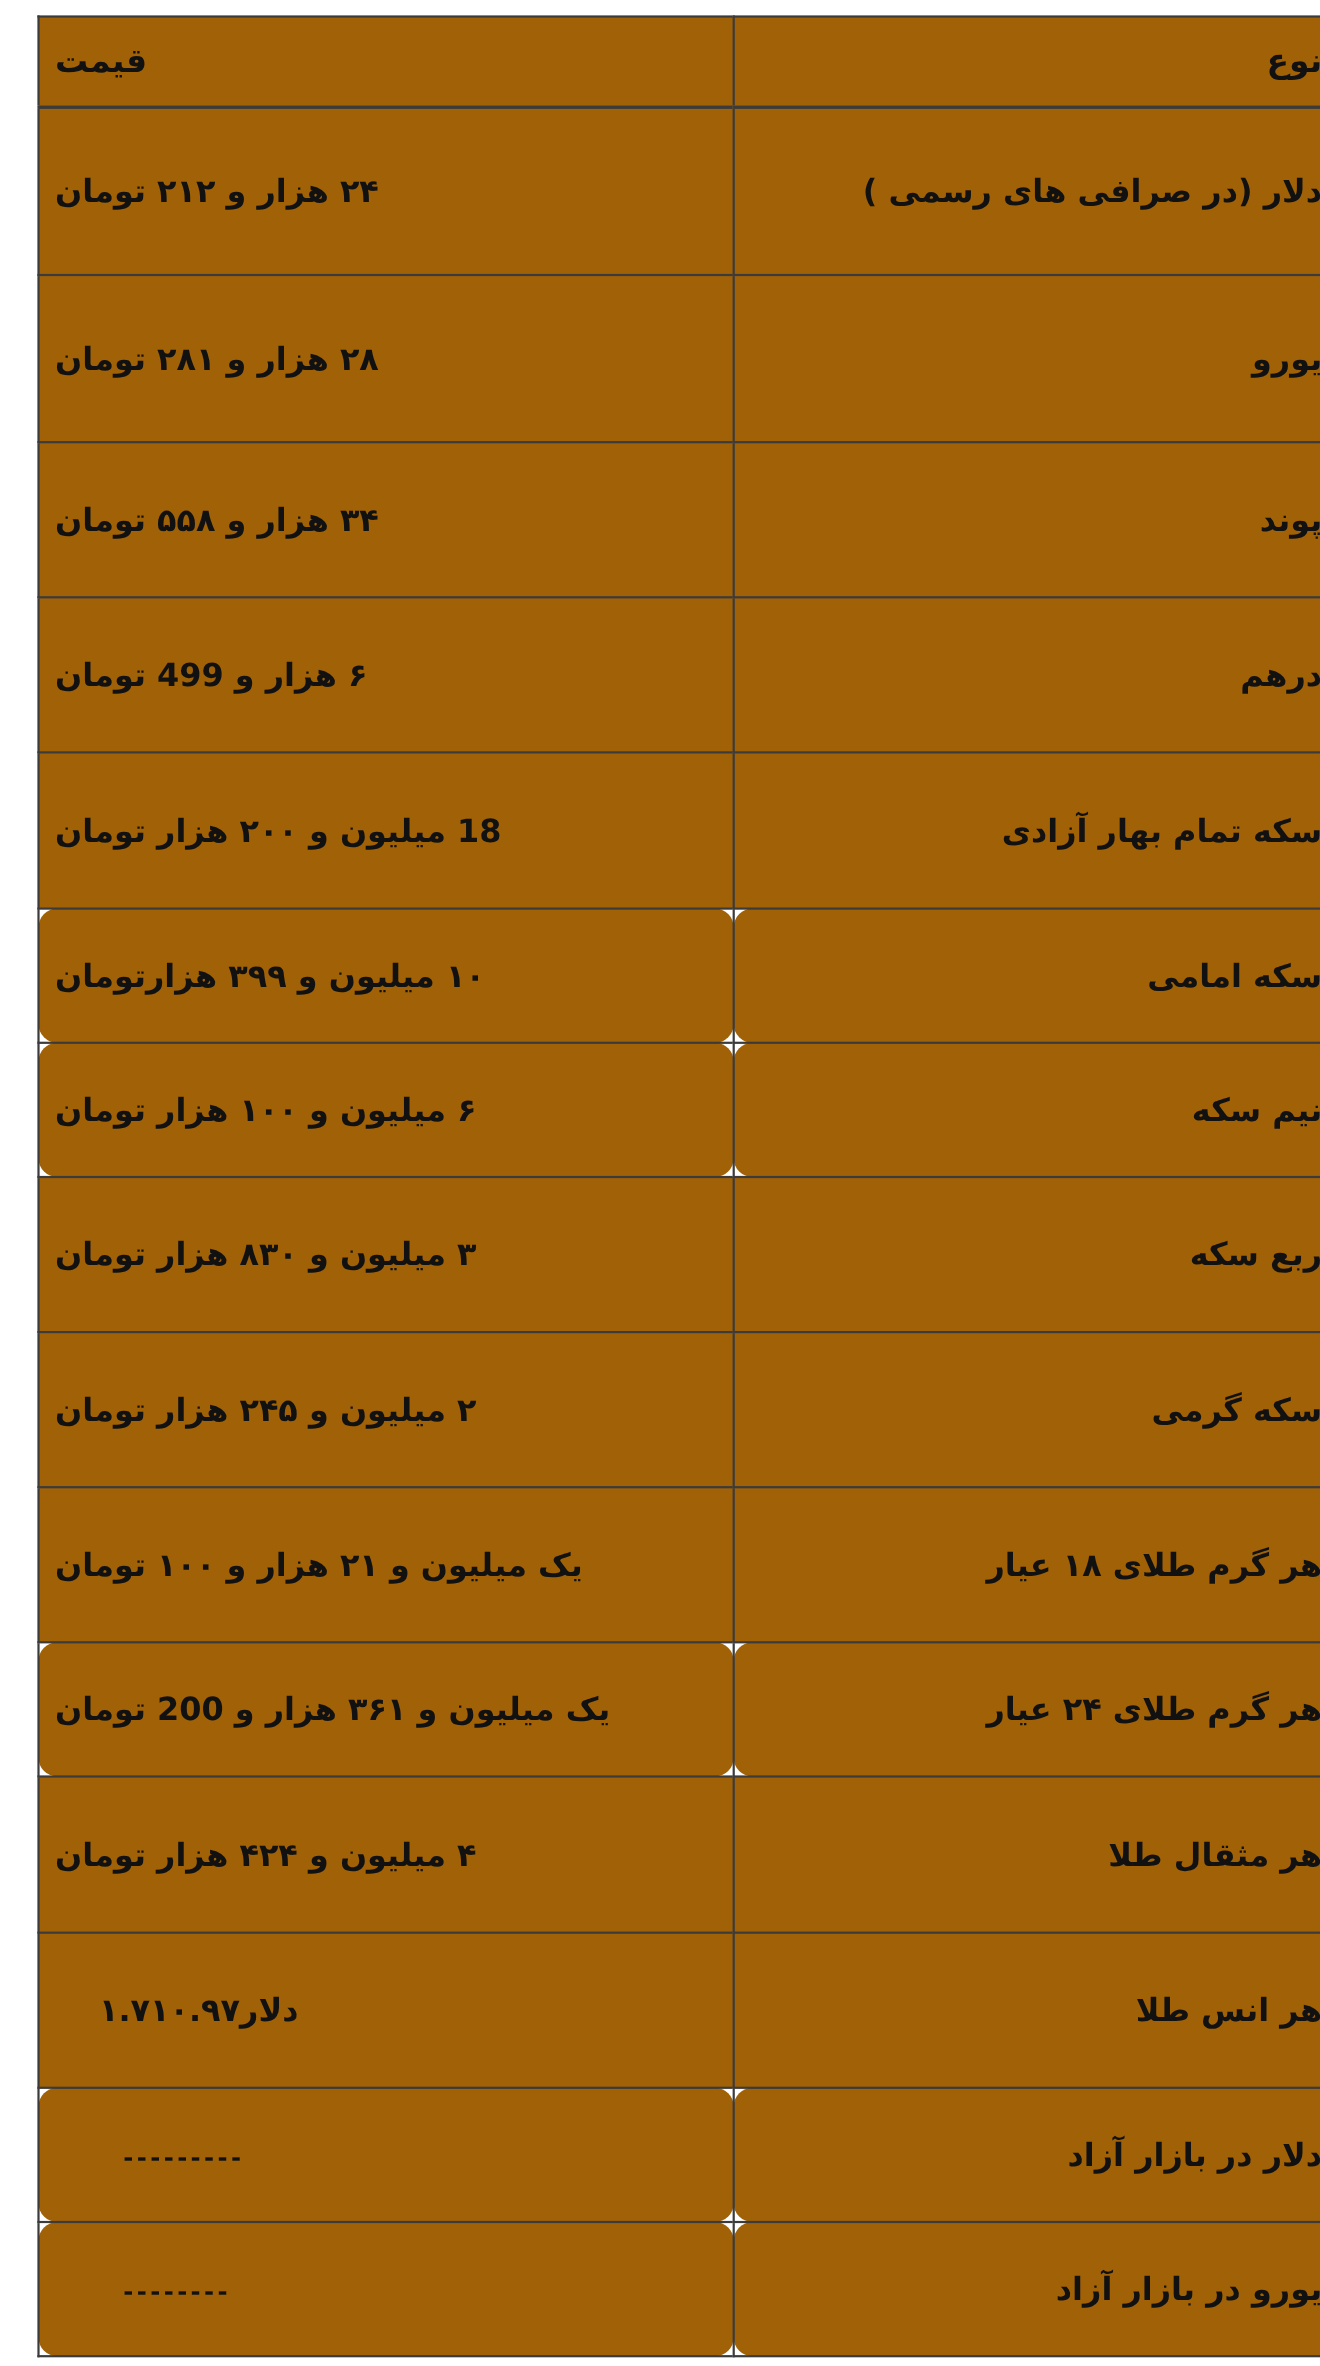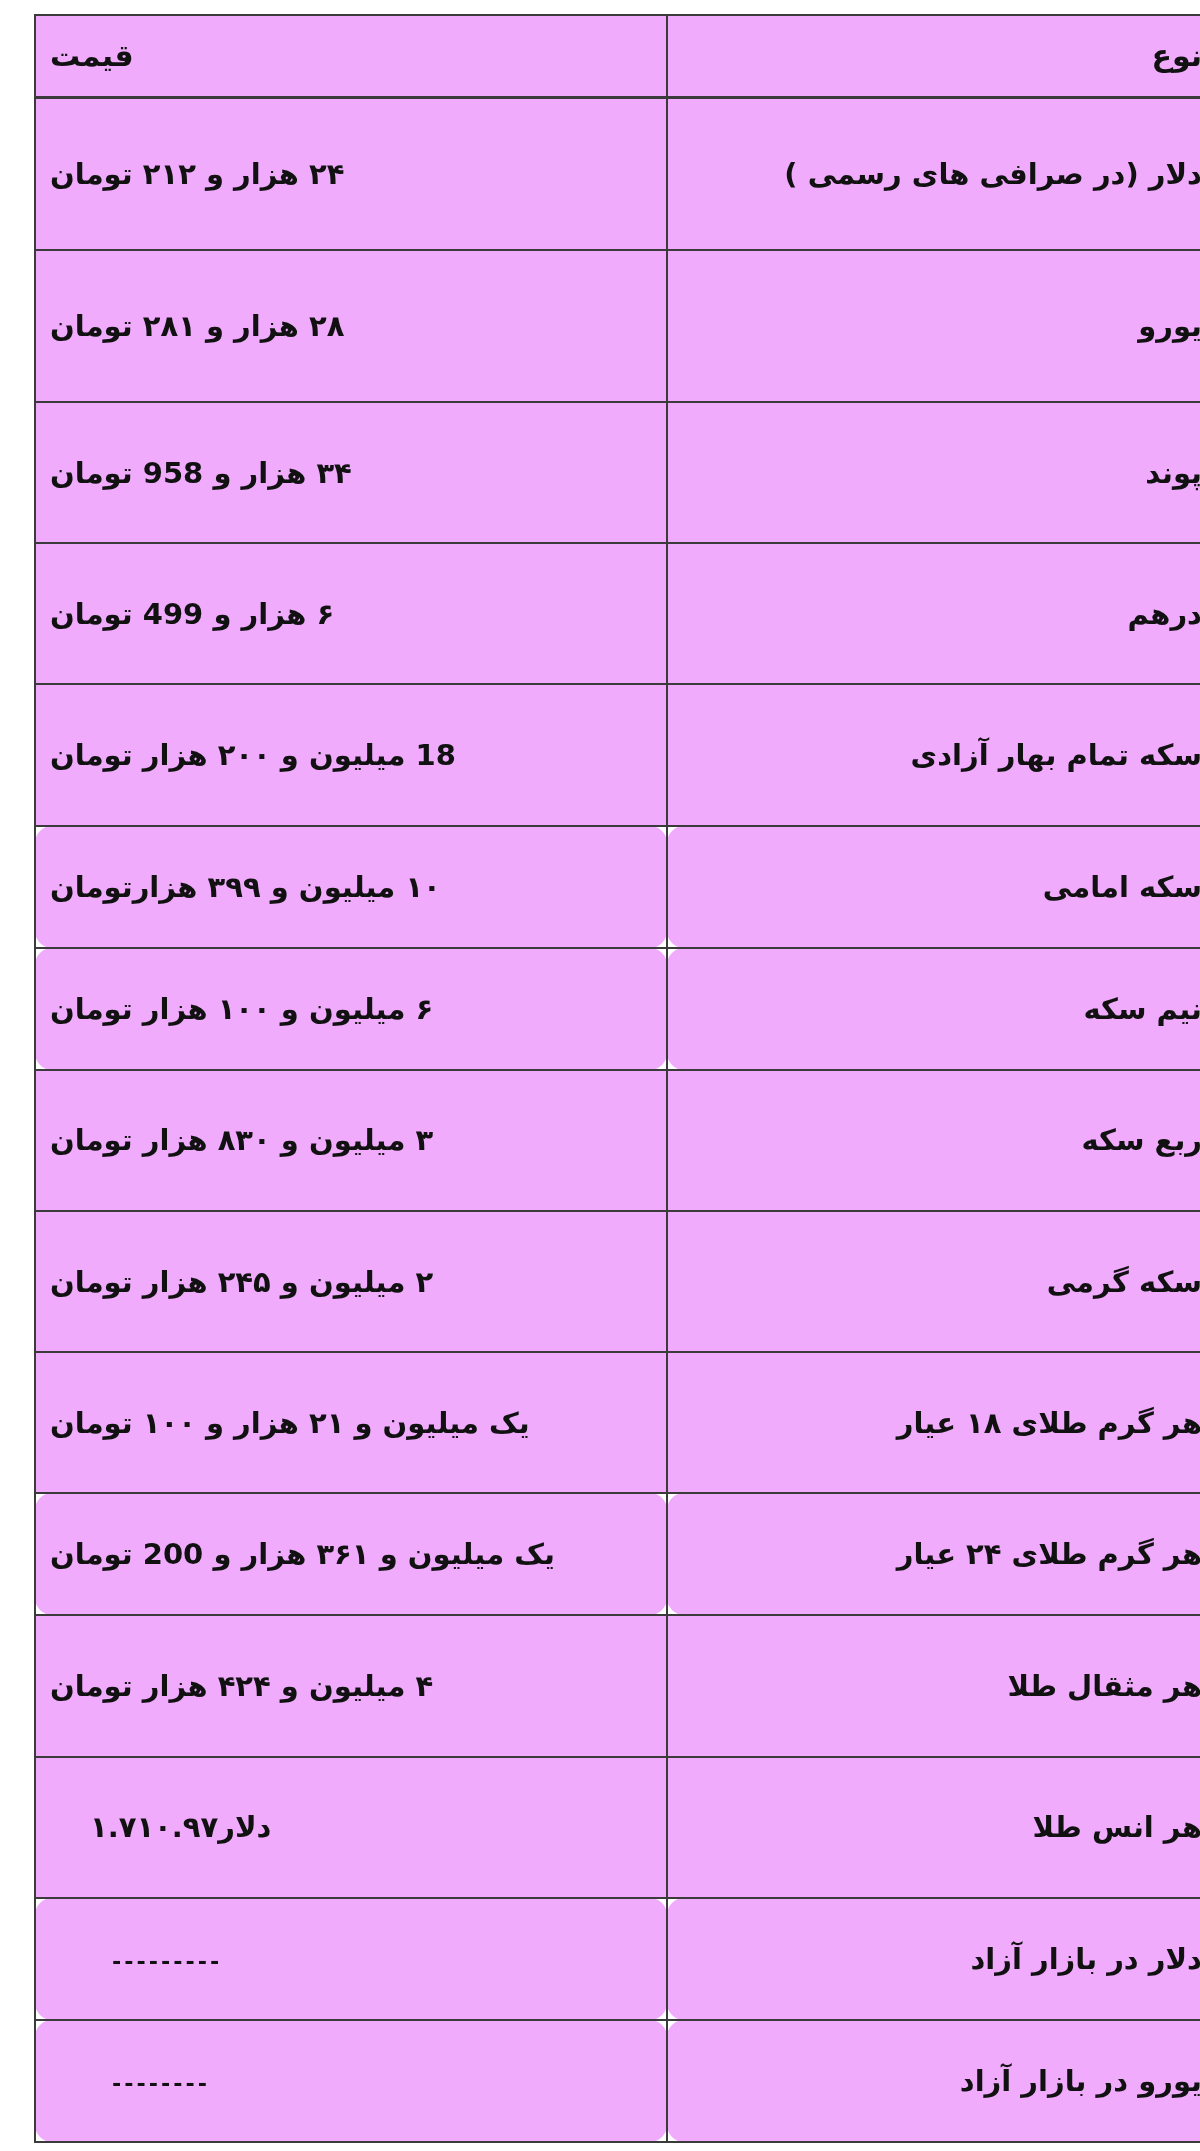--- a/index.html
+++ b/index.html
@@ -42,21 +42,21 @@
     direction: rtl;
     background: #ffffff;
   }
 
   table.price-table col.col-type  { width: 46.5%; }
   table.price-table col.col-price { width: 53.5%; }
 
   table.price-table th,
   table.price-table td {
     border: 2px solid #3b3b3b;
-    background: #f0abfc;
+    background: #a16207;
     color: #111111;
     vertical-align: middle;
     padding: 6px 14px;
     font-weight: 700;
     line-height: 1.45;
     letter-spacing: 0;
   }
 
   
   table.price-table thead th {
@@ -132,21 +132,21 @@
           <td class="price-cell"><span class="price-inner">۲۴ هزار و ۲۱۲ تومان</span></td>
         </tr>
 
         <tr class="r-tall">
           <td class="type-cell">یورو</td>
           <td class="price-cell"><span class="price-inner">۲۸ هزار و ۲۸۱ تومان</span></td>
         </tr>
 
         <tr class="r-mid">
           <td class="type-cell">پوند</td>
-          <td class="price-cell"><span class="price-inner">۳۴ هزار و 958 تومان</span></td>
+          <td class="price-cell"><span class="price-inner">۳۴ هزار و ۵۵۸ تومان</span></td>
         </tr>
 
         <tr class="r-mid">
           <td class="type-cell">درهم</td>
           <td class="price-cell"><span class="price-inner">۶ هزار و  499 تومان</span></td>
         </tr>
 
         <tr class="r-mid">
           <td class="type-cell">سکه تمام بهار آزادی</td>
           <td class="price-cell"><span class="price-inner">18 میلیون و ۲۰۰ هزار تومان</span></td>

